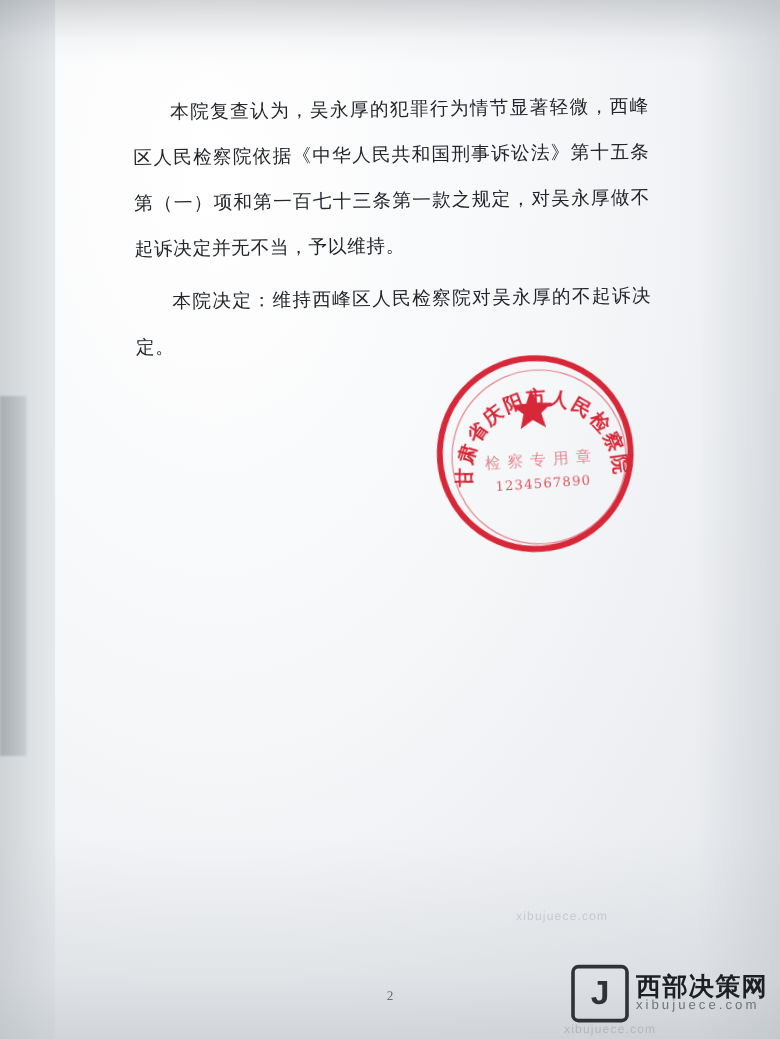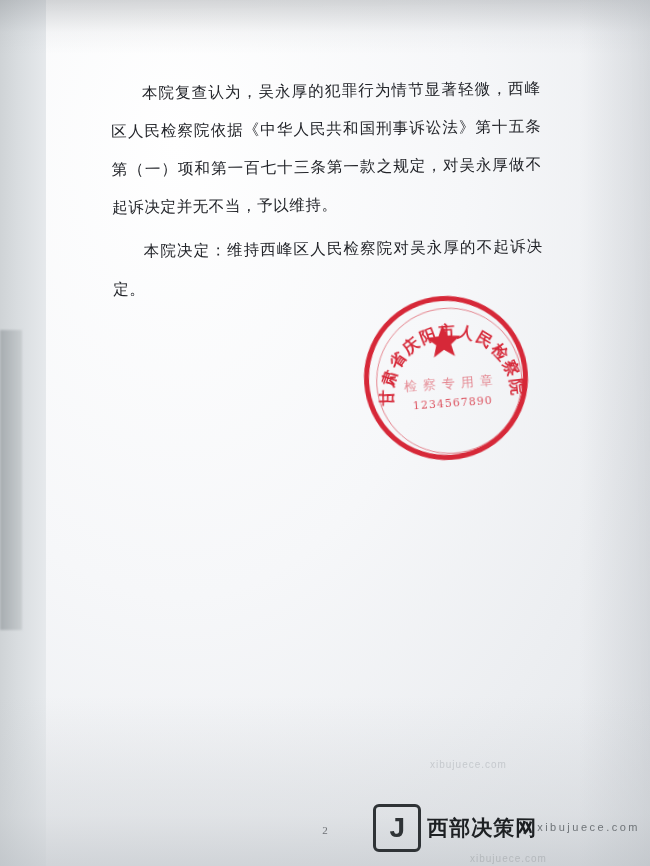--- a/index.html
+++ b/index.html
@@ -189,21 +189,21 @@
     border-radius: 6px;
     display: flex;
     align-items: center;
     justify-content: center;
     color: #2f3336;
     font-size: 28px;
     font-weight: bold;
     font-family: "Liberation Sans", sans-serif;
     line-height: 1;
   }
-  .wm-text-group { display: flex; line-height: 1.05; align-items: center; }
+  .wm-text-group { display: flex; flex-direction: column; line-height: 1.05; }
   .wm-title {
     color: #1d2023;
     font-size: 21px;
     font-weight: bold;
     letter-spacing: 1px;
     font-family: "DejaVu Sans", "Liberation Sans", sans-serif;
   }
   .wm-sub {
     color: #6f7478;
     font-size: 11px;

